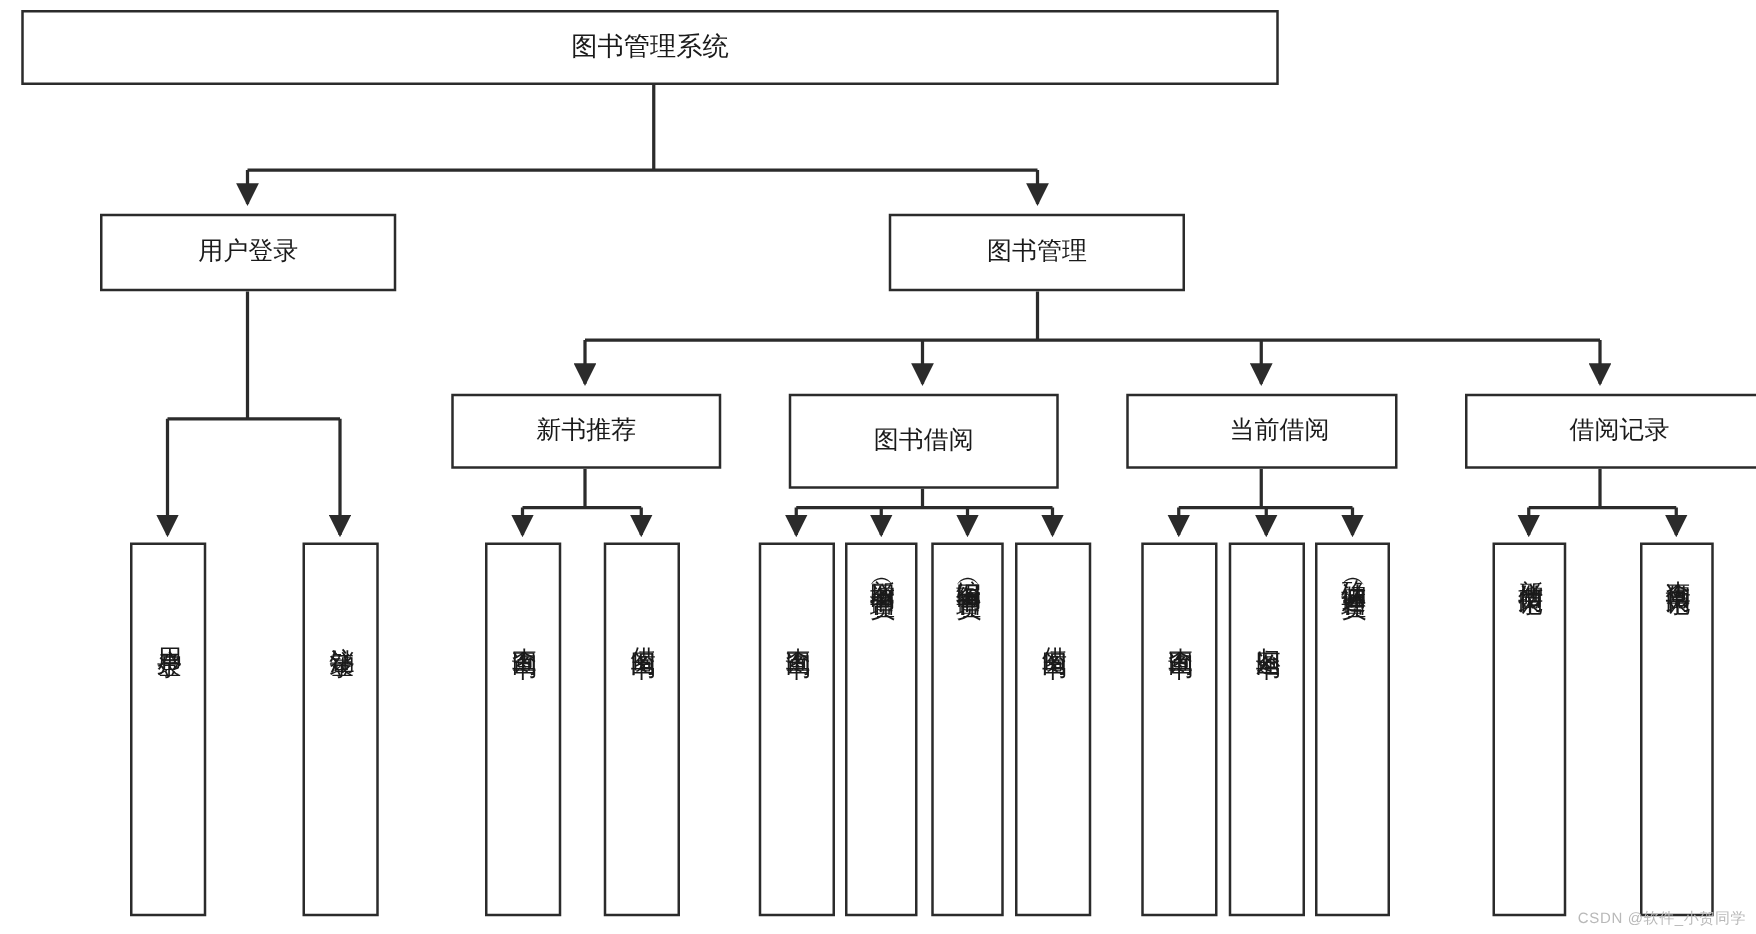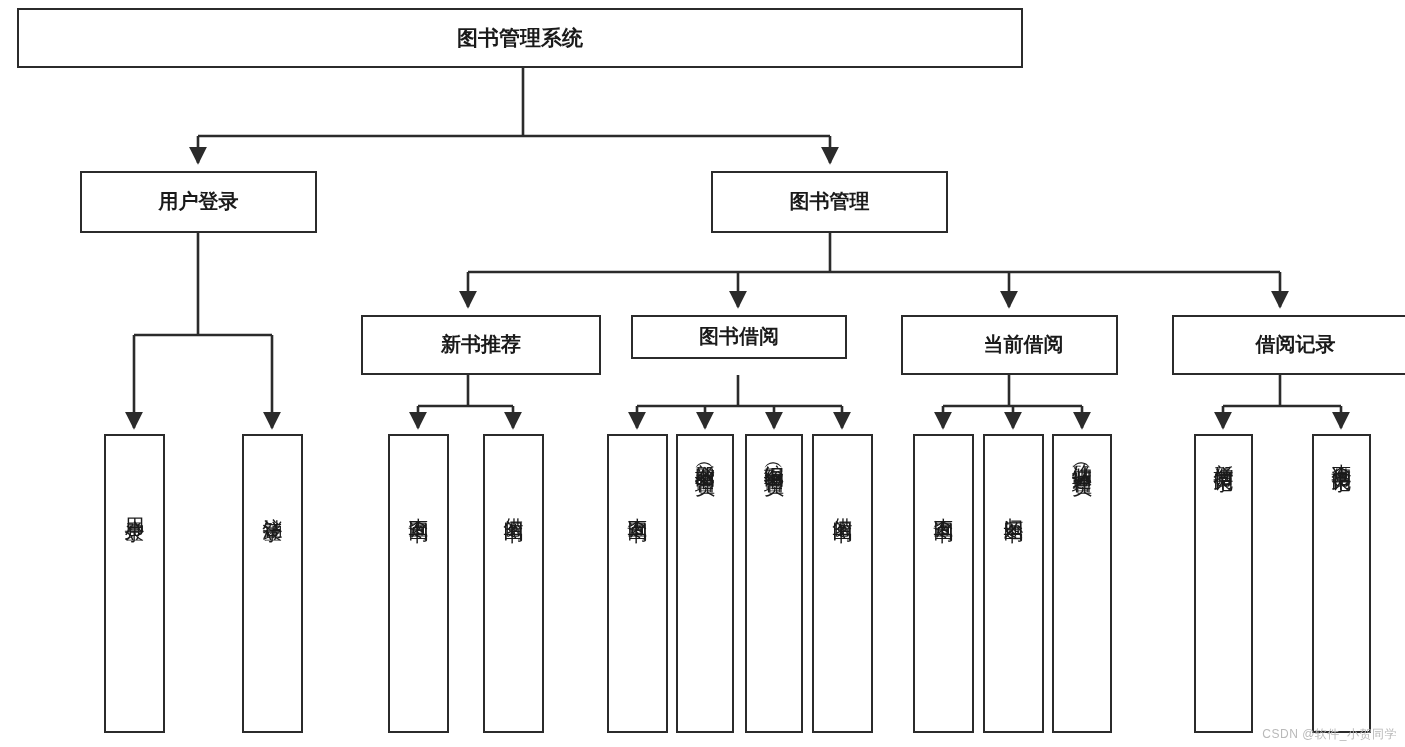--- a/index.html
+++ b/index.html
@@ -38,21 +38,20 @@
   }
   .node .label {
     display: block;
     text-align: center;
     line-height: 1.18;
     white-space: pre;
   }
   
   .node.horiz .label {
     font-size: 20px;
-    font-weight: bold;
   }
   .node.root .label {
     font-size: 21px;
   }
   
   .node.vert {
     align-items: flex-start;
     padding-top: 6px;
   }
   .node.vert .label {
@@ -140,24 +139,24 @@
     <span class="label">图书管理系统</span>
   </div>
 
   <div class="node horiz" style="left:80px; top:171px; width:237px; height:62px;">
     <span class="label">用户登录</span>
   </div>
   <div class="node horiz" style="left:711px; top:171px; width:237px; height:62px;">
     <span class="label">图书管理</span>
   </div>
 
-  <div class="node horiz" style="left:361px; top:315px; width:240px; height:60px;">
+  <div class="node horiz" style="left:361px; top:315px; width:216px; height:60px;">
     <span class="label">新书推荐</span>
   </div>
-  <div class="node horiz" style="left:631px; top:315px; width:216px; height:44px;align-items:center;">
+  <div class="node horiz" style="left:631px; top:315px; width:216px; height:76px;align-items:center;">
     <span class="label">图书借阅</span>
   </div>
   <div class="node horiz" style="left:901px; top:315px; width:217px; height:60px;padding-left:28px;">
     <span class="label">当前借阅</span>
   </div>
   <div class="node horiz" style="left:1172px; top:315px; width:247px; height:60px;">
     <span class="label">借阅记录</span>
   </div>
 
   <div class="node vert mid" style="left:104px; top:434px; width:61px; height:299px;">

